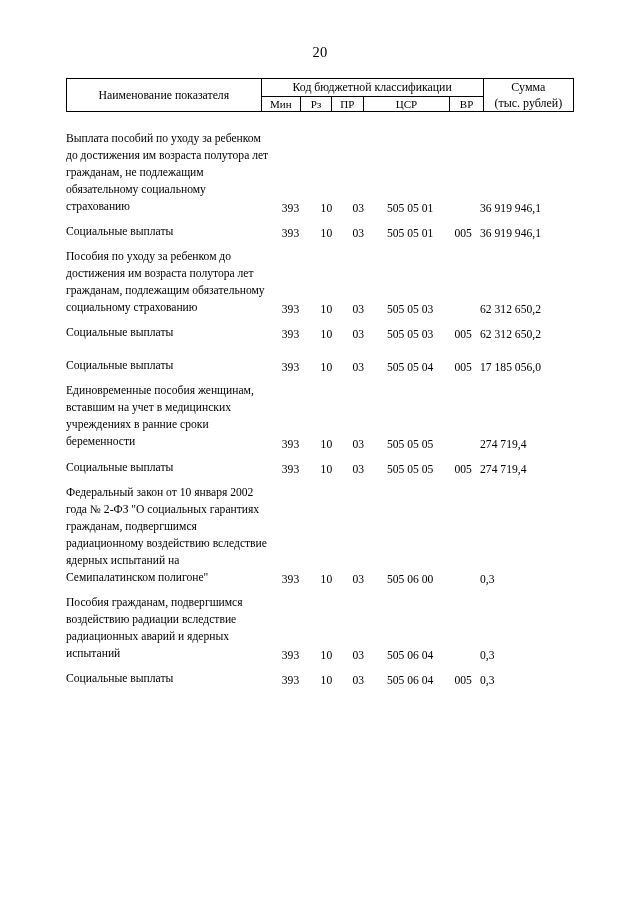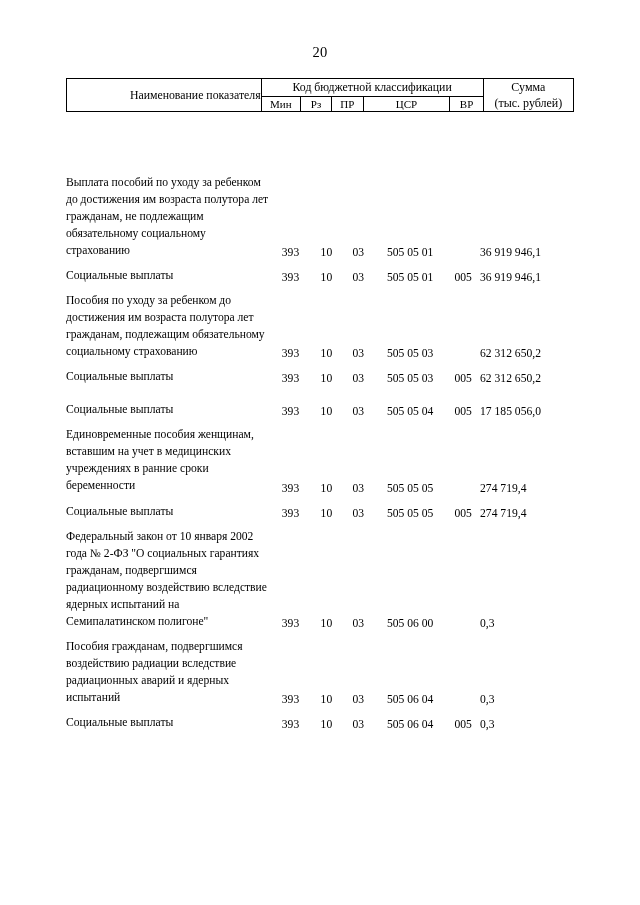--- a/index.html
+++ b/index.html
@@ -41,21 +41,21 @@
   }
   table.doc-table td, table.doc-table th {
     border: 1px solid #000;
     padding: 0;
     font-weight: normal;
     vertical-align: middle;
   }
   
   .h-name {
     width: 205px;
-    text-align: right;
+    text-align: center;
     padding: 4px 6px;
     font-size: 11.8px;
   }
   .h-kbk {
     text-align: center;
     padding: 3px 4px 3px;
     font-size: 11.8px;
   }
   .h-summa {
     width: 94px;
@@ -79,21 +79,20 @@
   .body-wrap {
     position: absolute;
     top: 130px;
     left: 66px;
     width: 508px;
   }
   table.body-table {
     width: 508px;
     border-collapse: collapse;
     font-size: 11.6px;
-    margin-top: 44px;
   }
   table.body-table td {
     border: none;
     padding: 0;
     vertical-align: bottom;
   }
   .c-name {
     width: 205px;
     padding: 7px 8px 3px 8px;
     line-height: 1.47;

